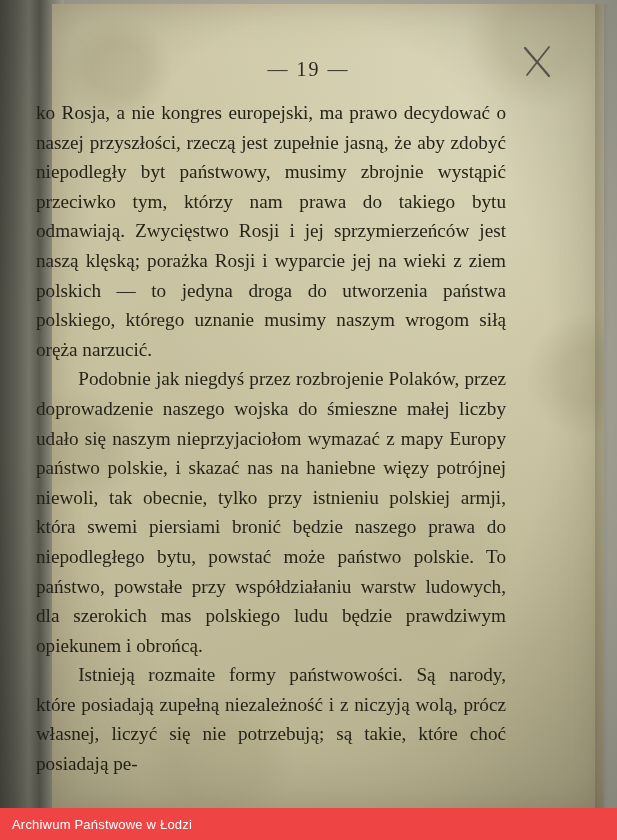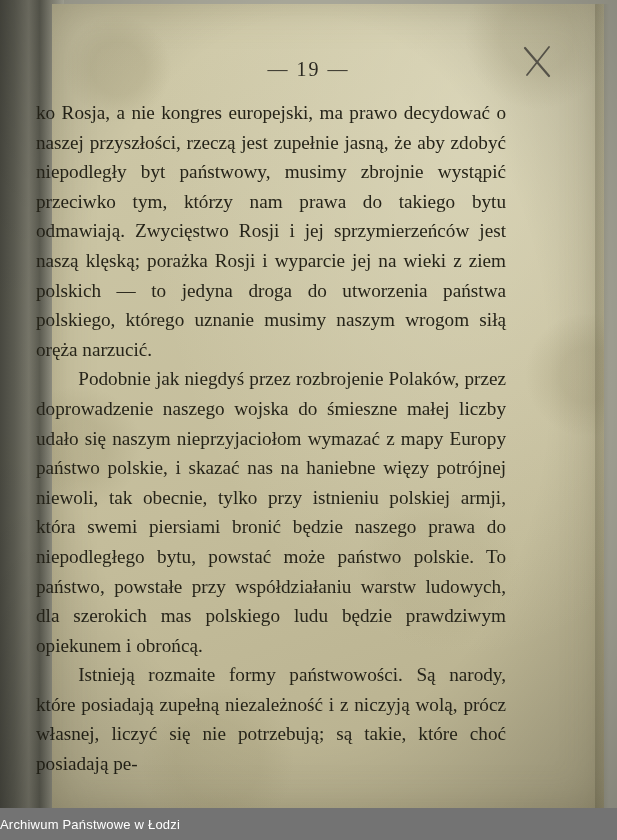--- a/index.html
+++ b/index.html
@@ -113,26 +113,27 @@
     width: 34px;
     height: 40px;
     z-index: 4;
     opacity: 0.85;
   }
   
   .watermark {
     position: absolute;
     left: 0; right: 0; bottom: 0;
     height: 32px;
-    background: #737373;
+    background: #ef4444;
     color: #ffffff;
     font-family: "Liberation Sans", sans-serif;
     font-size: 13px;
     display: flex;
     align-items: center;
+    padding-left: 12px;
     z-index: 10;
     letter-spacing: 0.2px;
   }
   
   .vignette {
     position: absolute;
     inset: 0;
     pointer-events: none;
     background: radial-gradient(ellipse at 50% 45%, rgba(0,0,0,0) 55%, rgba(0,0,0,0.22) 100%);
     z-index: 8;

